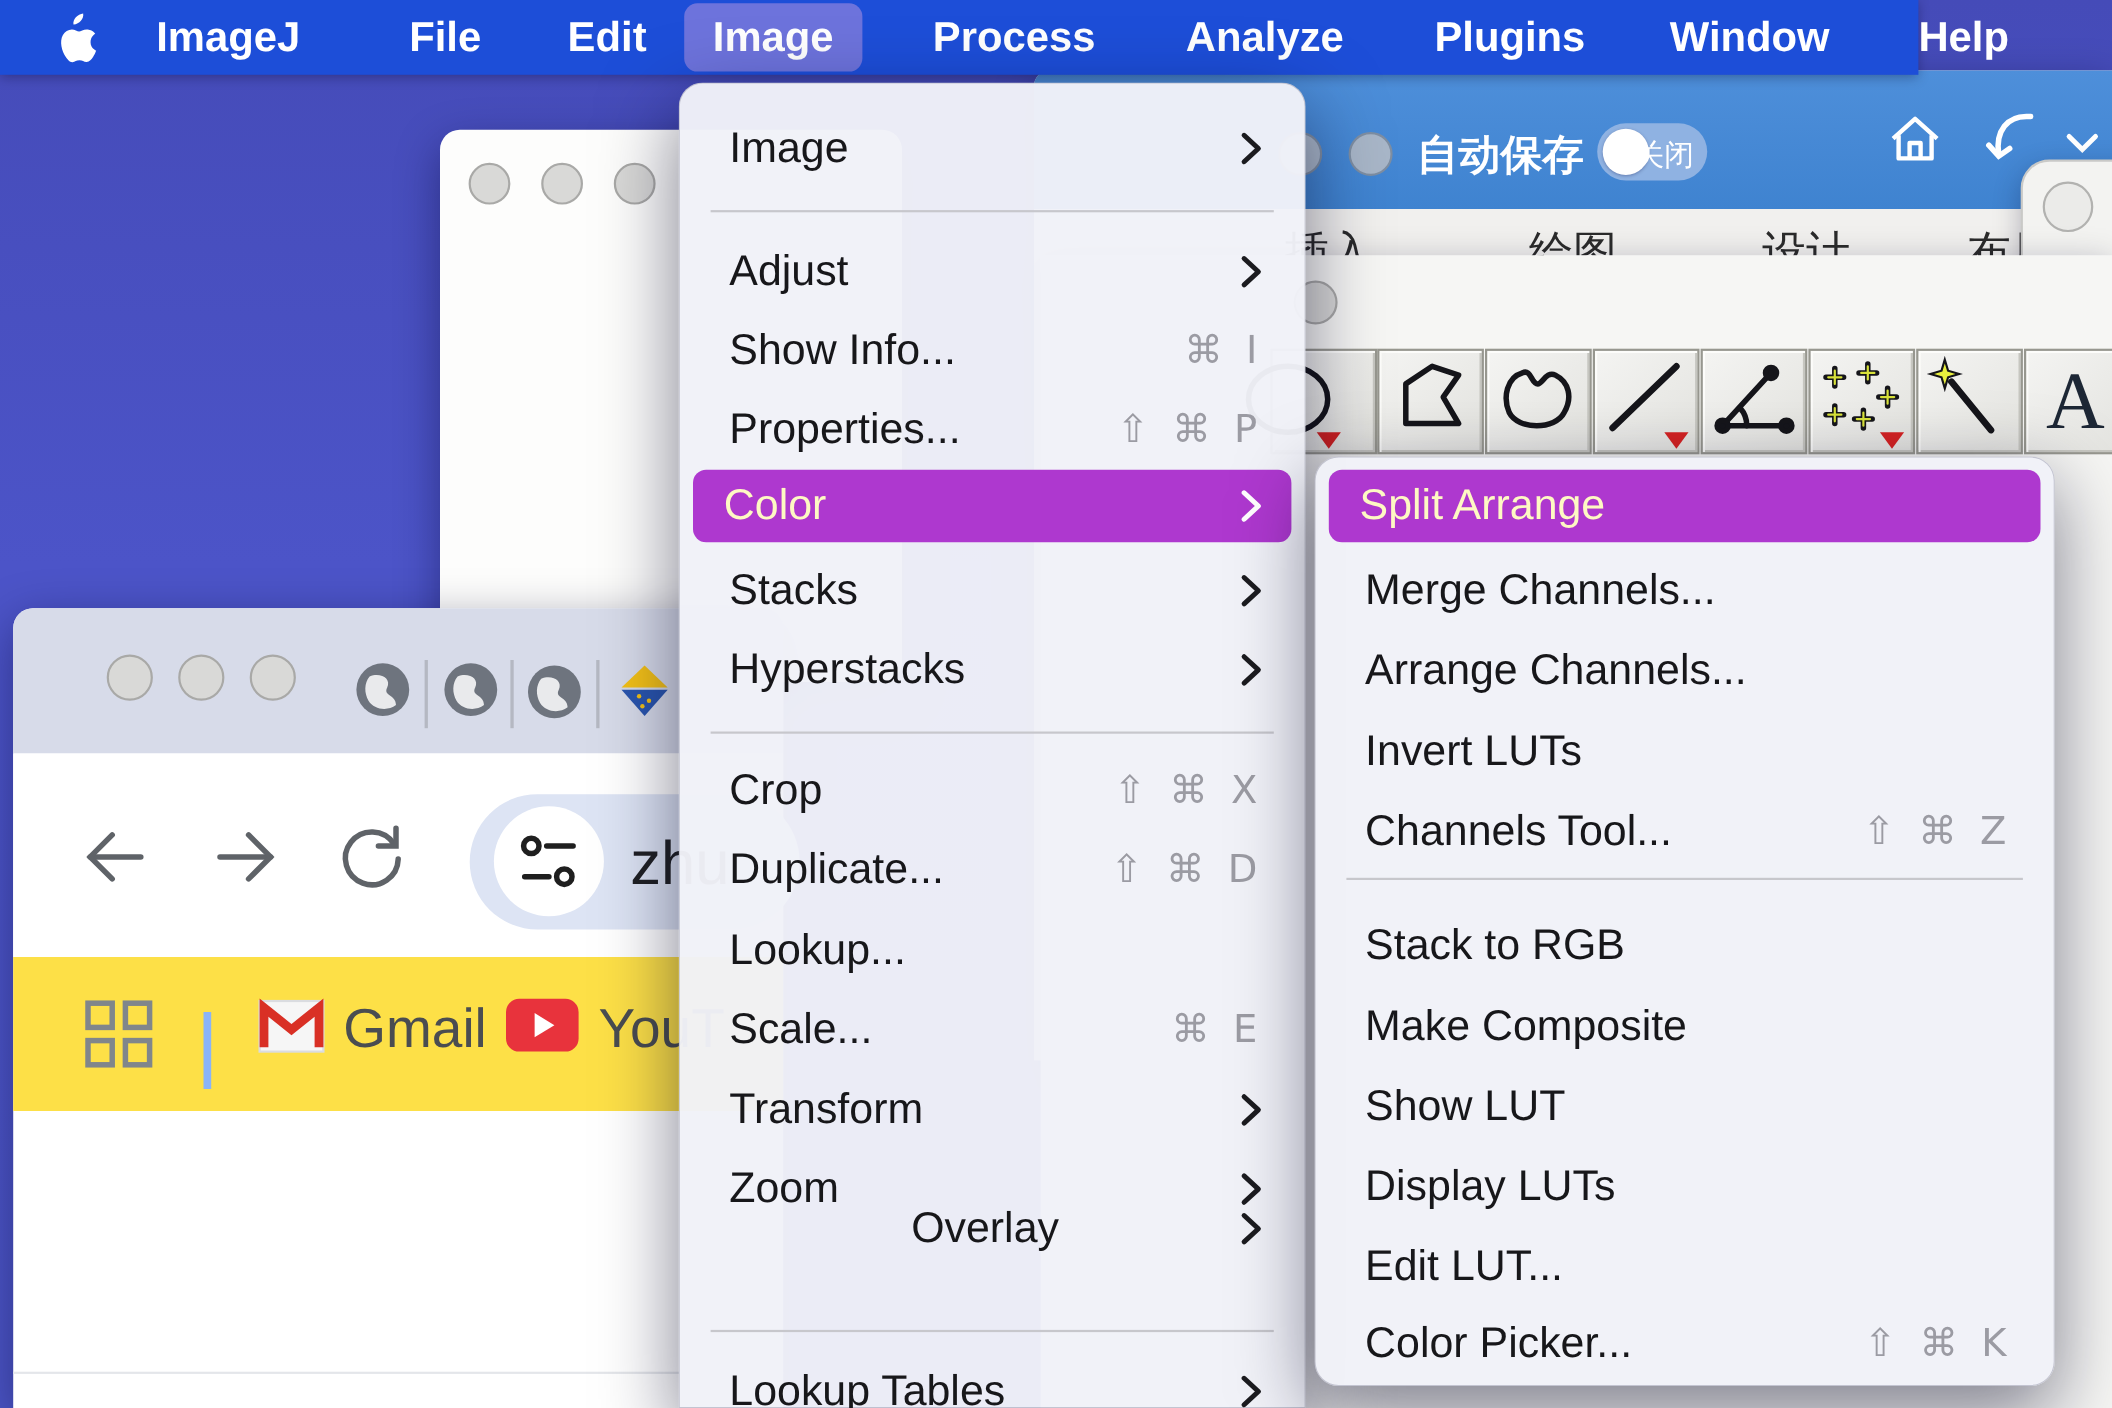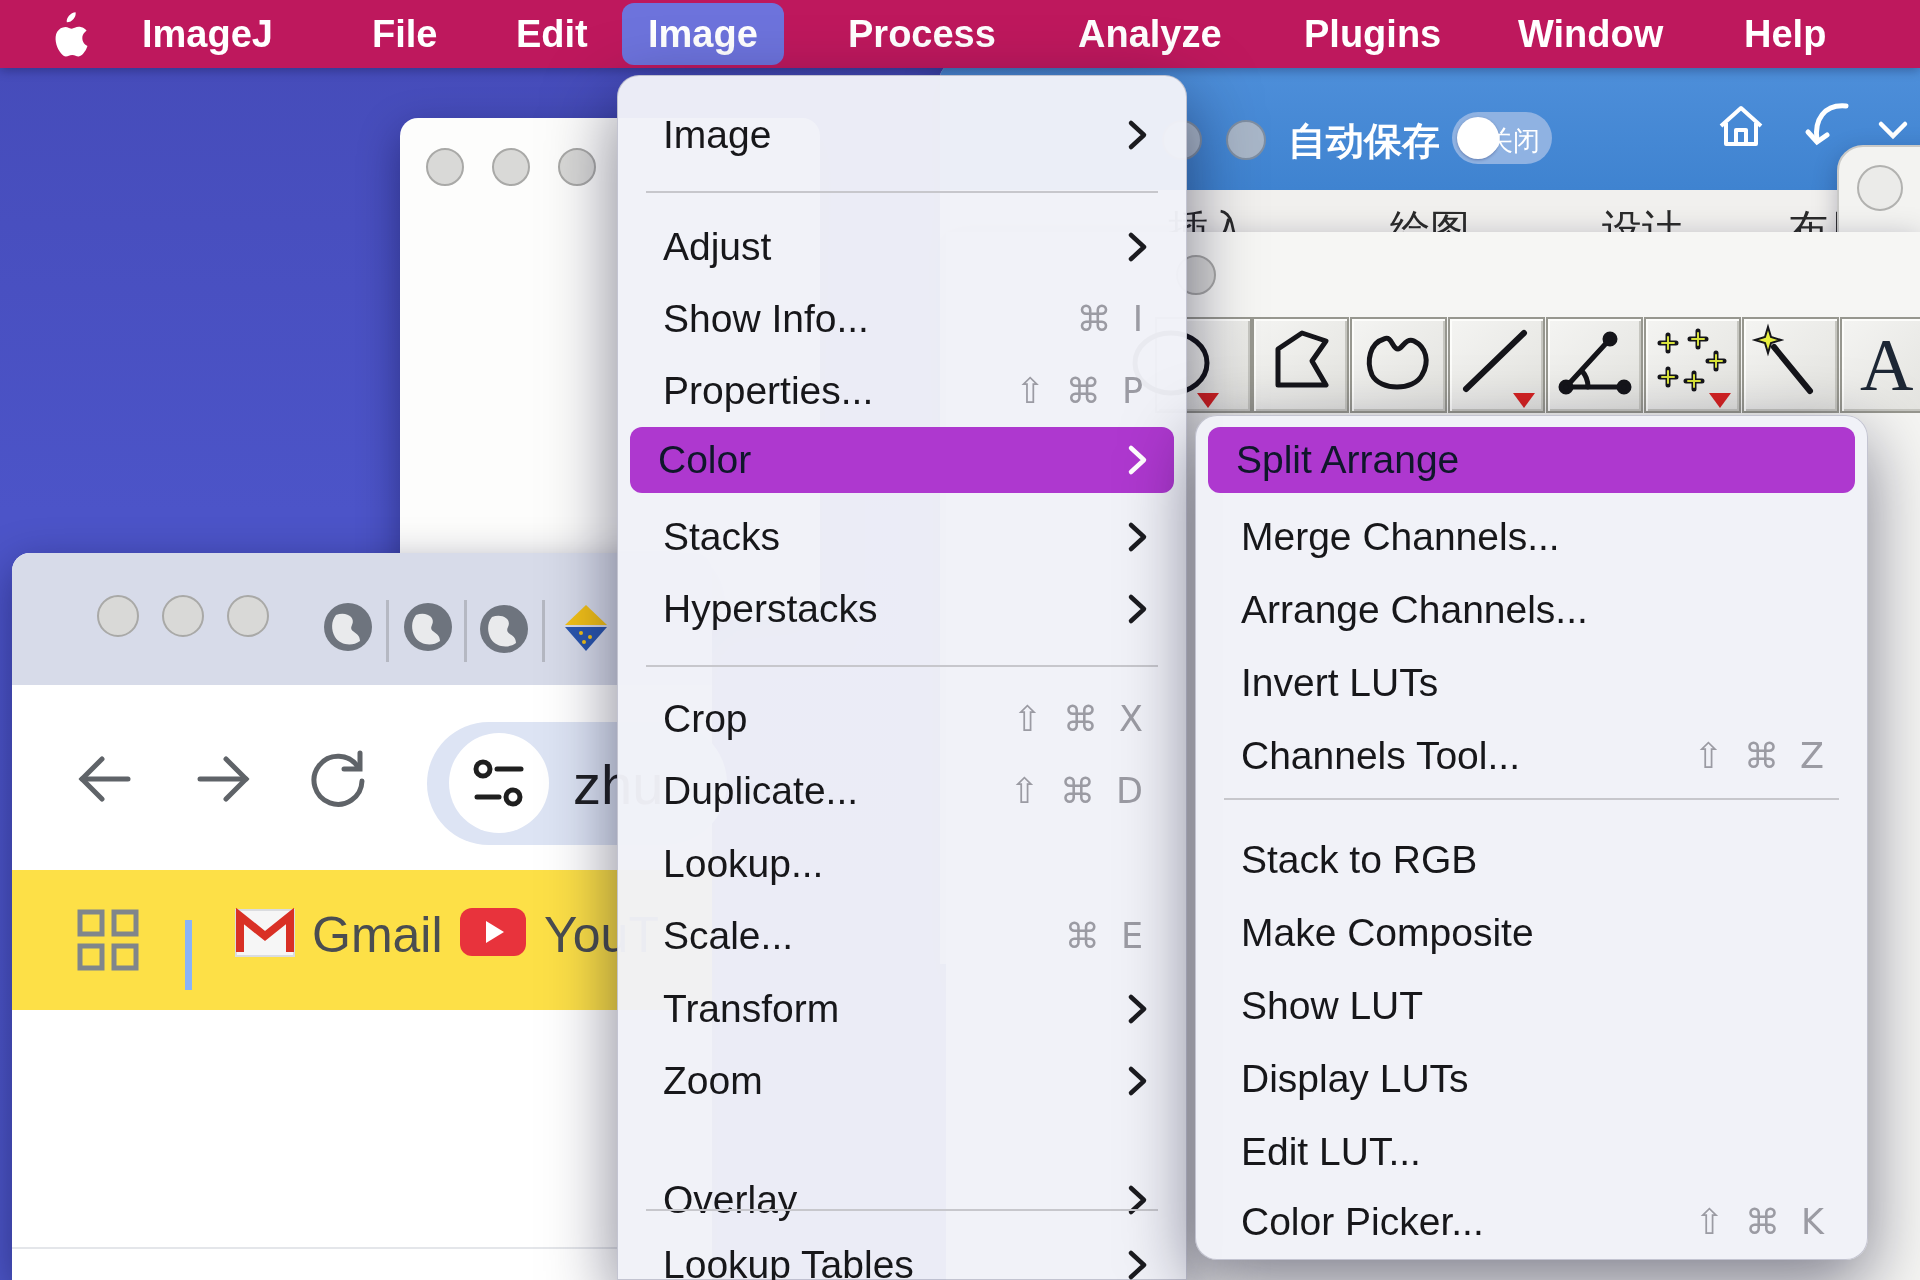--- a/index.html
+++ b/index.html
@@ -6,21 +6,21 @@
   #stage{position:relative;width:1920px;height:1280px;overflow:hidden;
          font-family:"Liberation Sans",sans-serif;
          -webkit-font-smoothing:antialiased;}
   .abs{position:absolute;}
 
   
   #desktop{left:0;top:0;width:1920px;height:1280px;
            background:linear-gradient(180deg,#454bb8 0%,#4c54c8 40%,#4c55c6 100%);}
 
   
-  #menubar{left:0;top:0;width:1920px;height:68px;background:#be185d;
+  #menubar{left:0;top:0;width:1744px;height:68px;background:#1d4ed8;
            box-shadow:0 2px 10px rgba(10,10,40,.35);z-index:40;}
   .mb-item{position:absolute;top:0;height:68px;display:flex;align-items:center;
            padding:0 26px;color:#fff;font-size:38px;font-weight:600;}
   .mb-item.active{background:#6d73dc;border-radius:12px;top:3px;height:62px;}
 
   
   .traffic{position:absolute;border-radius:50%;background:#d9d9d7;
            border:2px solid #a9a9a7;box-sizing:border-box;}
 
   
@@ -76,21 +76,21 @@
   
   .panel{background:rgba(241,242,248,.97);box-shadow:0 24px 70px rgba(5,5,35,.5);
          border:1px solid rgba(60,60,90,.25);box-sizing:border-box;}
   #mainmenu{left:617px;top:75px;width:570px;height:1205px;border-radius:22px 22px 0 0;z-index:50;}
   #submenu{left:1195px;top:415px;width:673px;height:845px;border-radius:22px;z-index:51;}
   .mrow{position:absolute;left:12px;right:12px;height:72px;display:flex;align-items:center;
         padding:0 26px 0 33px;font-size:39px;color:#17171a;border-radius:12px;}
   .mrow .lbl{flex:1;white-space:nowrap;}
   .mrow .sc{color:#9b9ba3;font-family:"DejaVu Sans",sans-serif;font-size:35px;
             letter-spacing:5px;white-space:nowrap;}
-  .mrow.hl{background:#ae38cf;color:#0f172a;font-weight:500;padding-left:28px;}
+  .mrow.hl{background:#ae38cf;color:#fef9c3;font-weight:500;padding-left:28px;}
   .msep{position:absolute;left:28px;right:28px;height:2px;background:#c7c7cc;}
   .arrow-ic svg{display:block;}
 
   svg{overflow:visible;}
 </style>
 </head>
 <body>
 
 <div id="stage">
 
@@ -400,21 +400,21 @@
         </span>
     </div>
     <div class="mrow" style="top:969px;">
       <span class="lbl">Zoom</span>
       <span class="arrow-ic">
           <svg width="20" height="34" viewBox="0 0 20 34" fill="none" stroke="#1b1b1f" stroke-width="4.5" stroke-linecap="round" stroke-linejoin="round">
             <polyline points="3,5 16,17 3,29"></polyline>
           </svg>
         </span>
     </div>
-    <div class="mrow" style="top:1088px;">
+    <div class="mrow" style="top:1005px;text-align:center;">
       <span class="lbl">Overlay</span>
       <span class="arrow-ic">
           <svg width="20" height="34" viewBox="0 0 20 34" fill="none" stroke="#1b1b1f" stroke-width="4.5" stroke-linecap="round" stroke-linejoin="round">
             <polyline points="3,5 16,17 3,29"></polyline>
           </svg>
         </span>
     </div>
     <div class="msep" style="top:1133px;"></div>
     <div class="mrow" style="top:1153px;">
       <span class="lbl">Lookup Tables</span>

